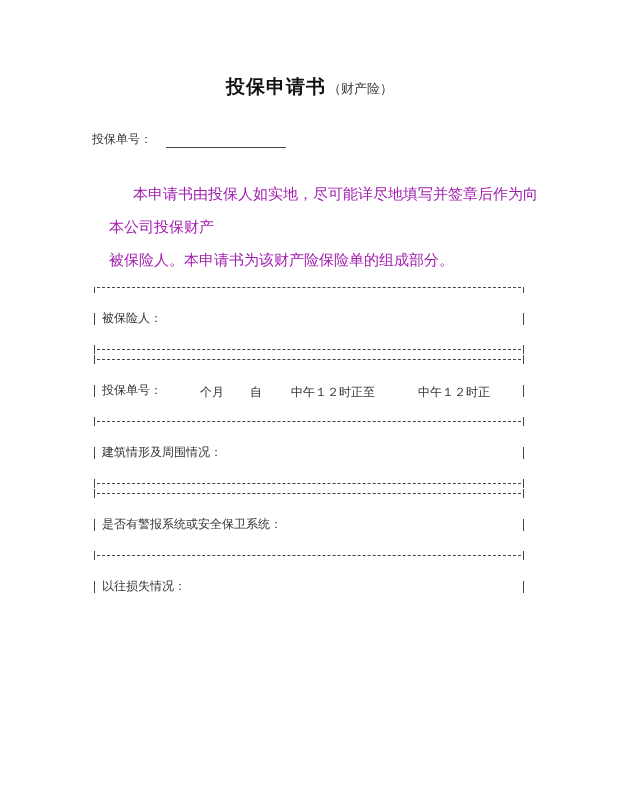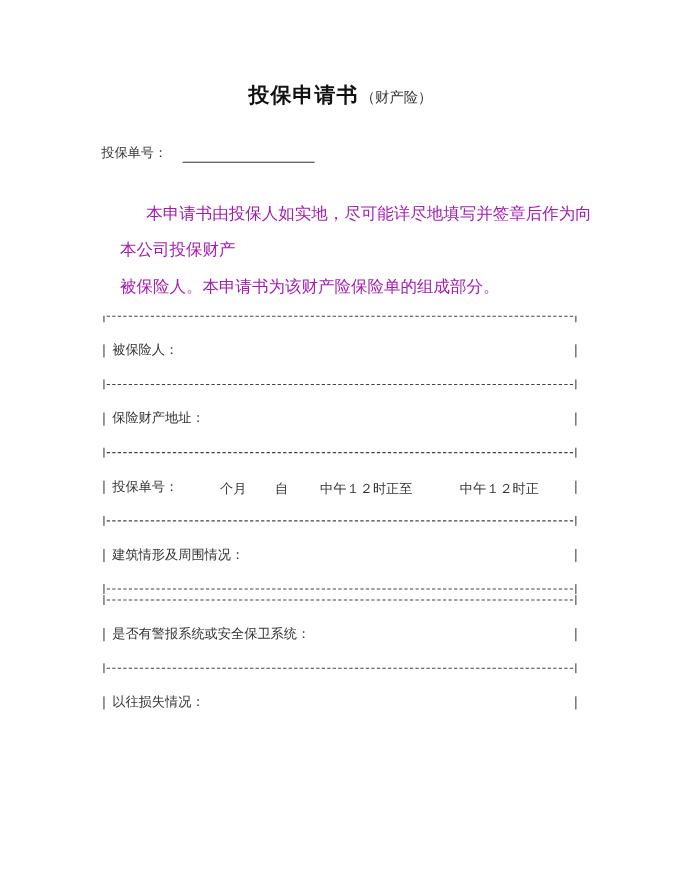--- a/index.html
+++ b/index.html
@@ -82,25 +82,20 @@
     <span class="bar-l"></span>
     <span class="label">被保险人：</span>
     <span class="bar-r"></span>
   </div>
   <div class="sep">
       <span class="tick-l"></span>
       <span class="dash"></span>
       <span class="tick-r"></span>
     </div>
 
-  <div class="row">
-    <span class="bar-l"></span>
-    <span class="label">保险财产地址：</span>
-    <span class="bar-r"></span>
-  </div>
   <div class="sep">
       <span class="tick-l"></span>
       <span class="dash"></span>
       <span class="tick-r"></span>
     </div>
 
   <div class="row">
     <span class="bar-l"></span>
     <span class="label">投保单号：</span>
     <span class="period-part" style="left:106px">个月</span>

